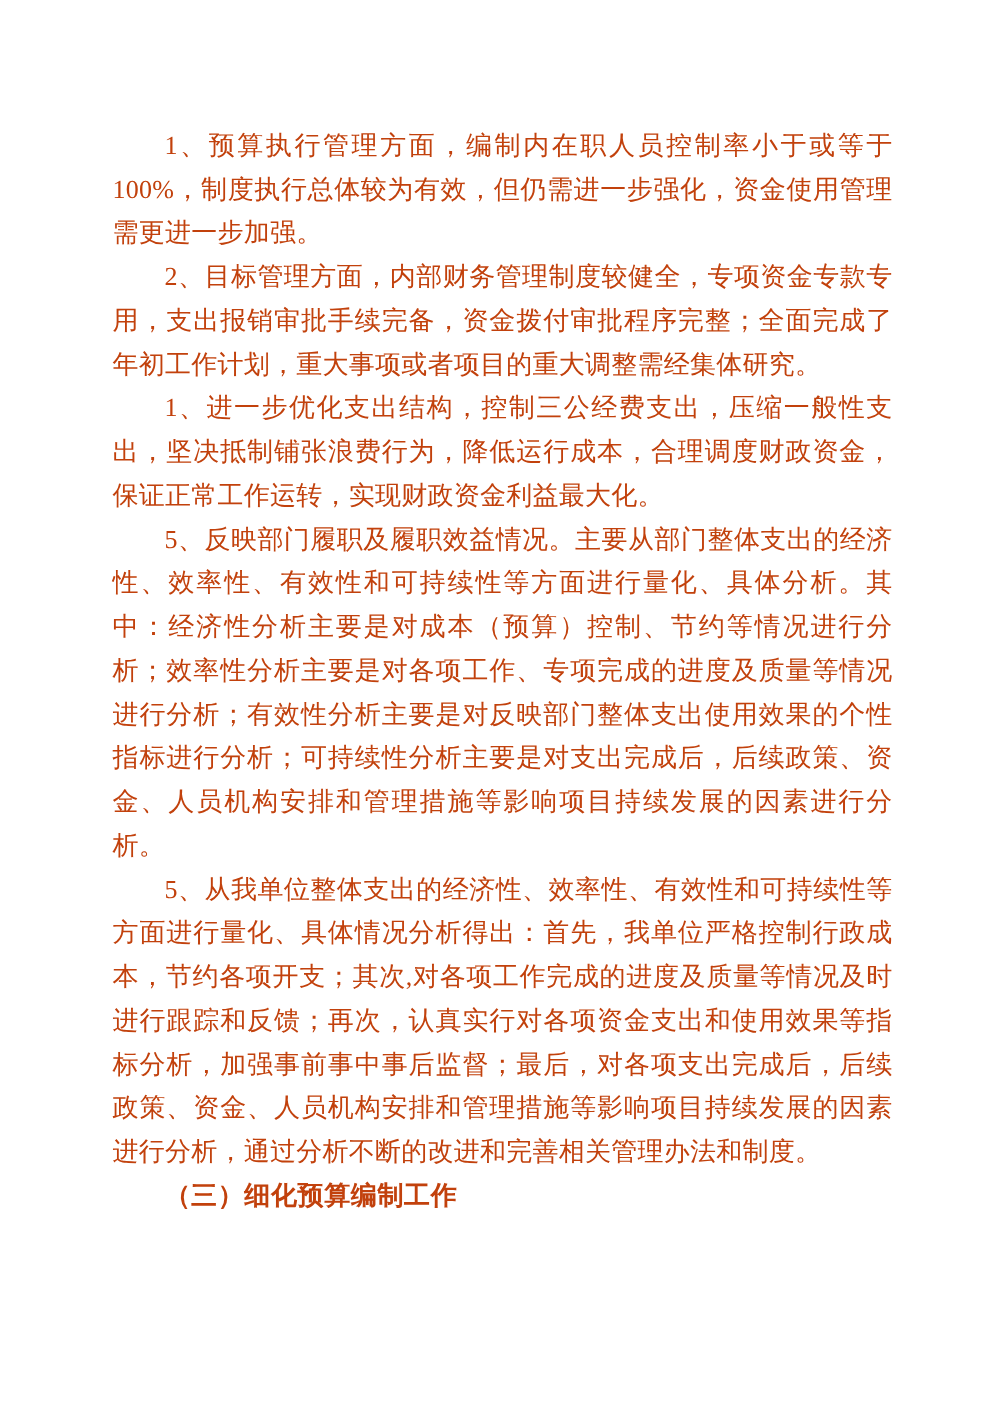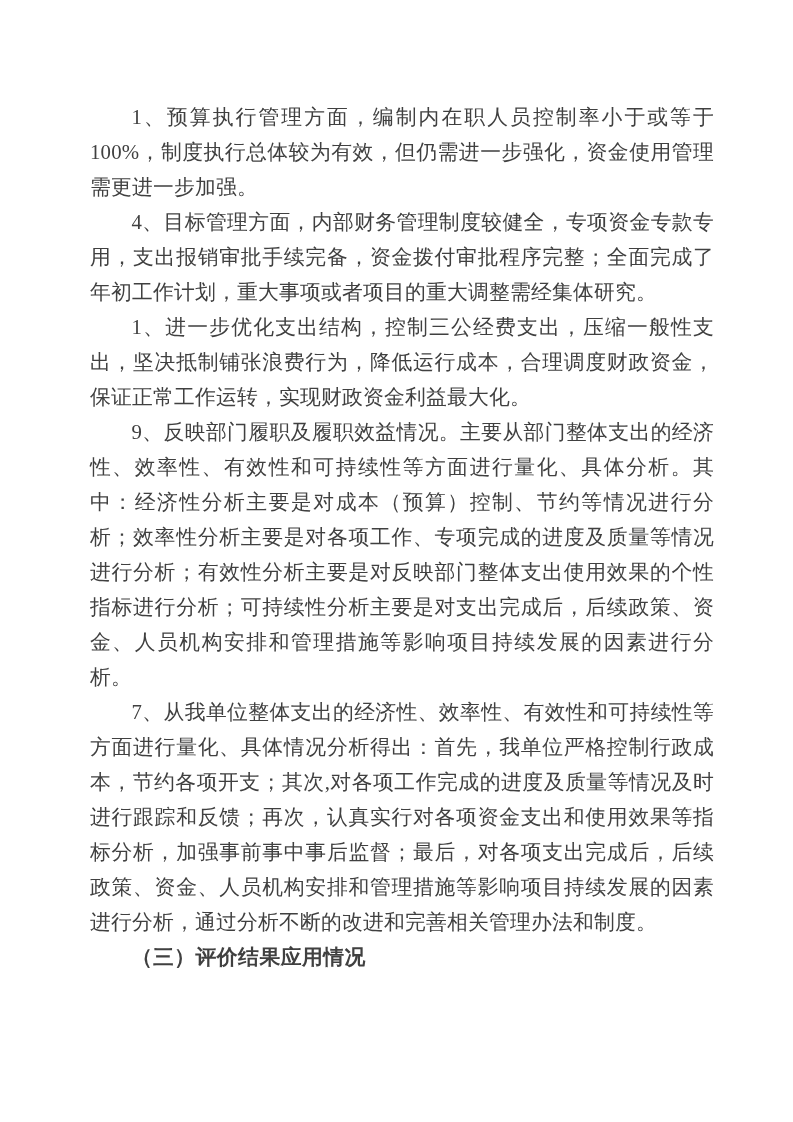--- a/index.html
+++ b/index.html
@@ -8,21 +8,21 @@
     background: #ffffff;
   }
   .page {
     position: relative;
     width: 793px;
     height: 1122px;
     background: #ffffff;
     box-sizing: border-box;
     padding: 99px 79px 0 90px;
     overflow: hidden;
-    color: #404040;
+    color: #c2410c;
     font-family: "Liberation Serif", "DejaVu Serif", serif;
     font-size: 20.8px;
     line-height: 35px;
   }
   .doc-body {
     width: 624px;
   }
   p.body-para {
     margin: 0;
     padding: 0;
@@ -39,19 +39,19 @@
     font-family: "Liberation Sans", "DejaVu Sans", sans-serif;
     letter-spacing: 0.5px;
   }
 </style>
 </head>
 <body>
 
 <main class="page">
   <section class="doc-body" id="doc-body">
       <p class="body-para">1、预算执行管理方面，编制内在职人员控制率小于或等于 100%，制度执行总体较为有效，但仍需进一步强化，资金使用管理需更进一步加强。</p>
-      <p class="body-para">4、目标管理方面，内部财务管理制度较健全，专项资金专款专用，支出报销审批手续完备，资金拨付审批程序完整；全面完成了年初工作计划，重大事项或者项目的重大调整需经集体研究。</p>
+      <p class="body-para">2、目标管理方面，内部财务管理制度较健全，专项资金专款专用，支出报销审批手续完备，资金拨付审批程序完整；全面完成了年初工作计划，重大事项或者项目的重大调整需经集体研究。</p>
       <p class="body-para">1、进一步优化支出结构，控制三公经费支出，压缩一般性支出，坚决抵制铺张浪费行为，降低运行成本，合理调度财政资金，保证正常工作运转，实现财政资金利益最大化。</p>
-      <p class="body-para">9、反映部门履职及履职效益情况。主要从部门整体支出的经济性、效率性、有效性和可持续性等方面进行量化、具体分析。其中：经济性分析主要是对成本（预算）控制、节约等情况进行分析；效率性分析主要是对各项工作、专项完成的进度及质量等情况进行分析；有效性分析主要是对反映部门整体支出使用效果的个性指标进行分析；可持续性分析主要是对支出完成后，后续政策、资金、人员机构安排和管理措施等影响项目持续发展的因素进行分析。</p>
-      <p class="body-para">7、从我单位整体支出的经济性、效率性、有效性和可持续性等方面进行量化、具体情况分析得出：首先，我单位严格控制行政成本，节约各项开支；其次,对各项工作完成的进度及质量等情况及时进行跟踪和反馈；再次，认真实行对各项资金支出和使用效果等指标分析，加强事前事中事后监督；最后，对各项支出完成后，后续政策、资金、人员机构安排和管理措施等影响项目持续发展的因素进行分析，通过分析不断的改进和完善相关管理办法和制度。</p>
-      <p class="heading-para">（三）评价结果应用情况</p>
+      <p class="body-para">5、反映部门履职及履职效益情况。主要从部门整体支出的经济性、效率性、有效性和可持续性等方面进行量化、具体分析。其中：经济性分析主要是对成本（预算）控制、节约等情况进行分析；效率性分析主要是对各项工作、专项完成的进度及质量等情况进行分析；有效性分析主要是对反映部门整体支出使用效果的个性指标进行分析；可持续性分析主要是对支出完成后，后续政策、资金、人员机构安排和管理措施等影响项目持续发展的因素进行分析。</p>
+      <p class="body-para">5、从我单位整体支出的经济性、效率性、有效性和可持续性等方面进行量化、具体情况分析得出：首先，我单位严格控制行政成本，节约各项开支；其次,对各项工作完成的进度及质量等情况及时进行跟踪和反馈；再次，认真实行对各项资金支出和使用效果等指标分析，加强事前事中事后监督；最后，对各项支出完成后，后续政策、资金、人员机构安排和管理措施等影响项目持续发展的因素进行分析，通过分析不断的改进和完善相关管理办法和制度。</p>
+      <p class="heading-para">（三）细化预算编制工作</p>
     </section>
 </main>
 
 </body></html>

